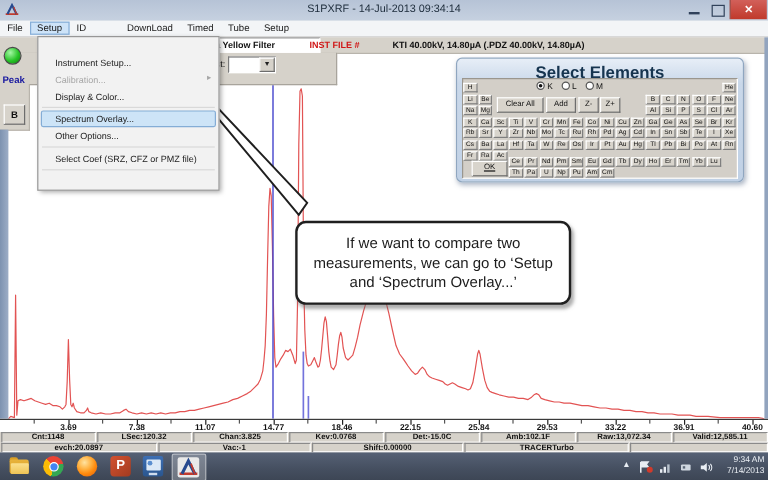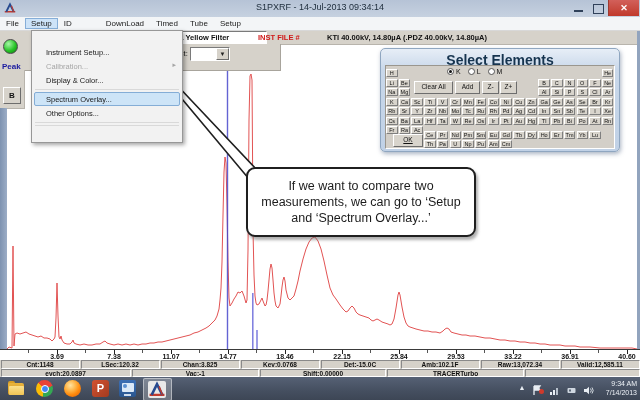--- a/index.html
+++ b/index.html
@@ -116,21 +116,21 @@
     border:1px solid;border-color:#fff #7f7f7f #7f7f7f #fff;
     font-size:5.5px;line-height:7px;text-align:center;color:#111;box-sizing:border-box;}
   #radio-row{left:66px;top:19px;display:flex;gap:7px;align-items:center;font-size:7px;color:#111;z-index:6;}
   .radio{width:7px;height:7px;border-radius:50%;background:#fff;border:1px solid #555;
     box-sizing:border-box;display:inline-block;margin-right:2px;vertical-align:-1px;}
   .radio.sel::after{content:"";display:block;width:3px;height:3px;border-radius:50%;background:#111;margin:1px auto;}
   .dlg-btn{position:absolute;background:#d8d4cc;border:1px solid;border-color:#fff #6d6d6d #6d6d6d #fff;
     font-size:6.5px;text-align:center;color:#111;line-height:10px;z-index:6;}
 
   
-  #balloon{left:246px;top:167px;width:226px;height:66px;background:#fff;border:2px solid #1f1f1f;
+  #balloon{left:246px;top:184px;width:226px;height:66px;background:#fff;border:2px solid #1f1f1f;
     border-radius:9px;box-shadow:2px 3px 3px rgba(110,110,110,.55);z-index:4;
     display:flex;flex-direction:column;justify-content:center;text-align:center;
     font-size:12.5px;line-height:16px;color:#1c1c1c;}
 </style>
 </head>
 <body>
 
 <div class="abs" id="titlebar">
   <svg class="abs" id="app-icon" viewBox="0 0 16 16">
     <path d="M1,13 h14" stroke="#c23b2e" stroke-width="2" fill="none"></path>
@@ -302,20 +302,21 @@
   </div>
 
 <div class="abs" id="setup-menu">
     <div class="dd-item">Instrument Setup...</div>
     <div class="dd-item disabled">Calibration...<span class="arrow">▸</span></div>
     <div class="dd-item">Display &amp; Color...</div>
     <div class="dd-sep"></div>
     <div class="dd-item hl">Spectrum Overlay...</div>
     <div class="dd-item">Other Options...</div>
     <div class="dd-sep"></div>
+    <div class="dd-item">Select Coef (SRZ, CFZ or PMZ file)</div>
     <div class="dd-sep"></div>
   </div>
 
 <div class="abs" id="axisrow">
     <div class="tickM" style="left: 57px;"></div>
     <div class="ticklabel" style="left: 57px;">3.69</div>
     <div class="tickM" style="left: 114px;"></div>
     <div class="ticklabel" style="left: 114px;">7.38</div>
     <div class="tickM" style="left: 171px;"></div>
     <div class="ticklabel" style="left: 171px;">11.07</div>

